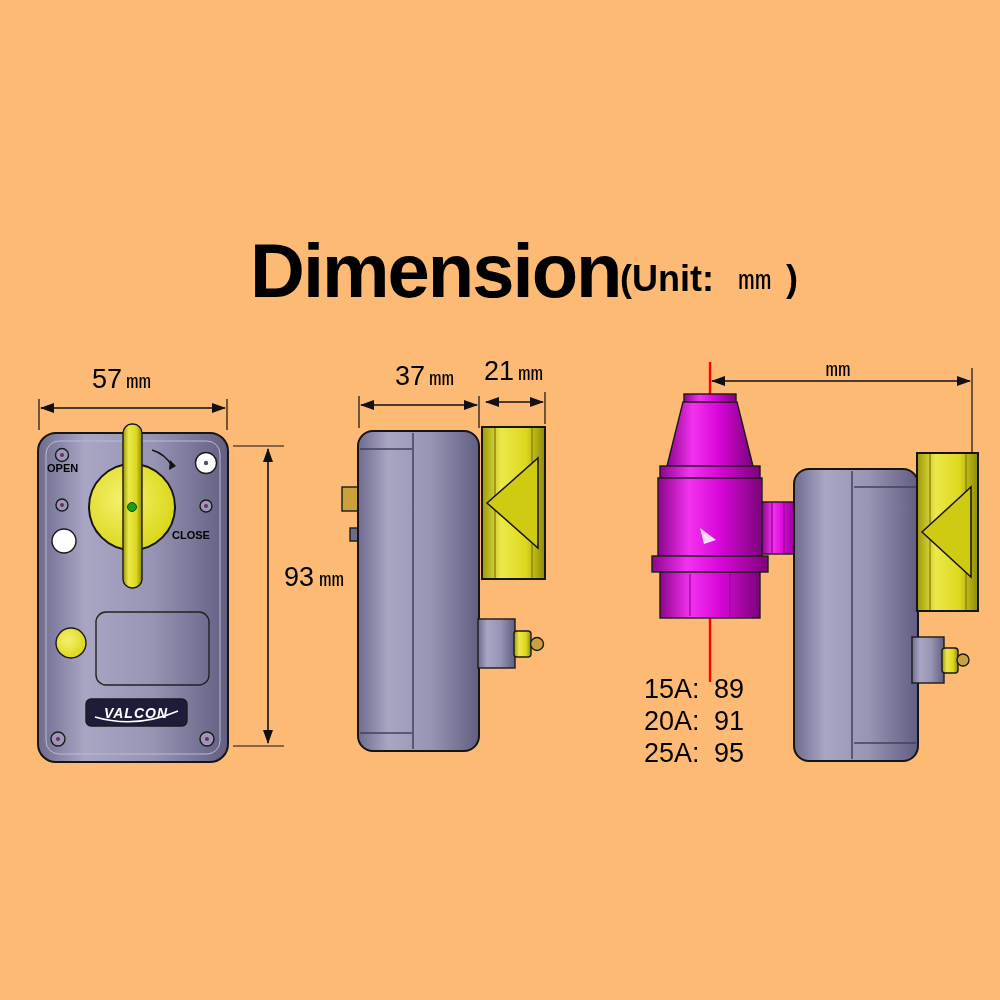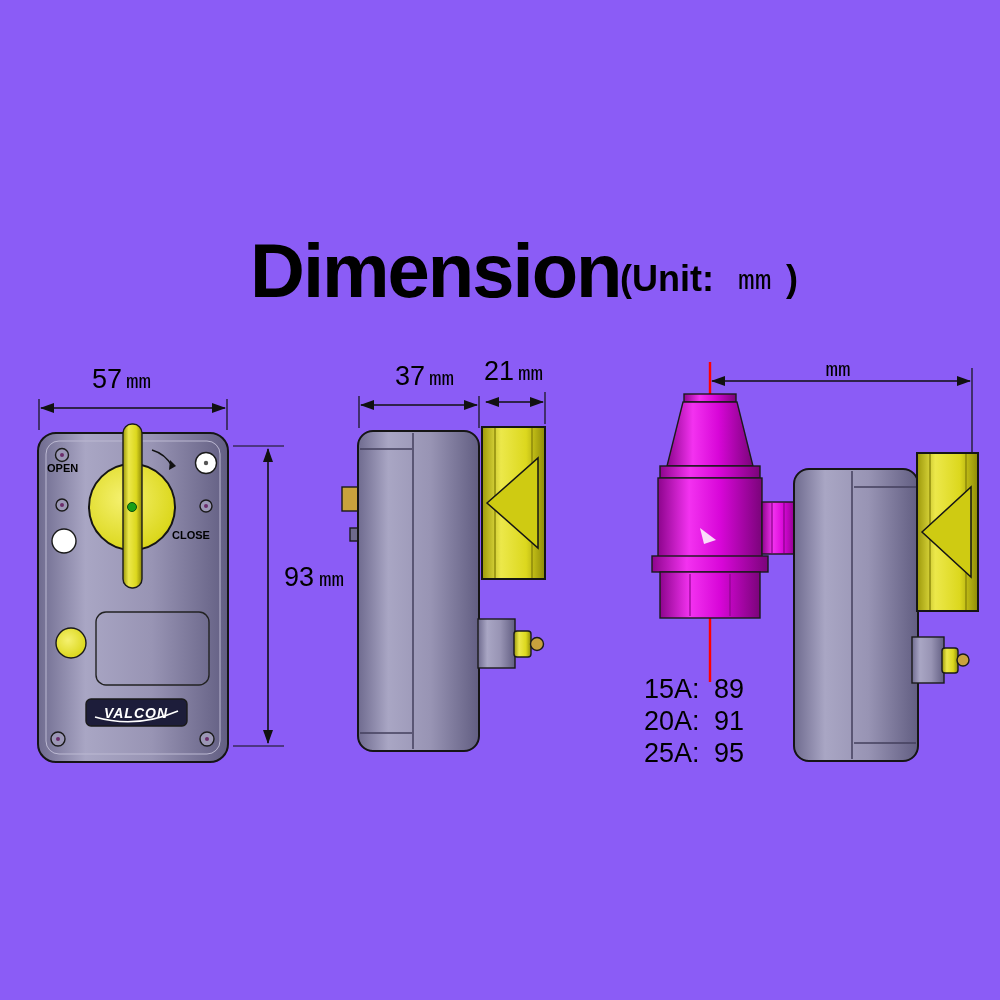--- a/index.html
+++ b/index.html
@@ -1,17 +1,17 @@
 <!DOCTYPE html>
 <html><head>
 <meta charset="utf-8">
 <style>
   html,body { margin:0; padding:0; background:#ffffff; }
   .canvas {
-    position:relative; width:1000px; height:1000px; background:#8b5cf6;
+    position:relative; width:1000px; height:1000px; background:#fdba74;
     font-family:"Liberation Sans", sans-serif; overflow:hidden;
   }
   svg text { fill:#000; }
   .title-main  { font-size:76px; font-weight:bold; letter-spacing:-2px; }
   .unit-prefix { font-size:36px; font-weight:bold; }
   .unit-suffix { font-size:36px; font-weight:bold; }
   .mono        { font-family:"Liberation Mono", monospace; }
   .dim-val     { font-size:27px; }
   .dim-unit    { font-size:21px; font-family:"Liberation Mono", monospace; }
   .size-text   { font-size:27px; }

